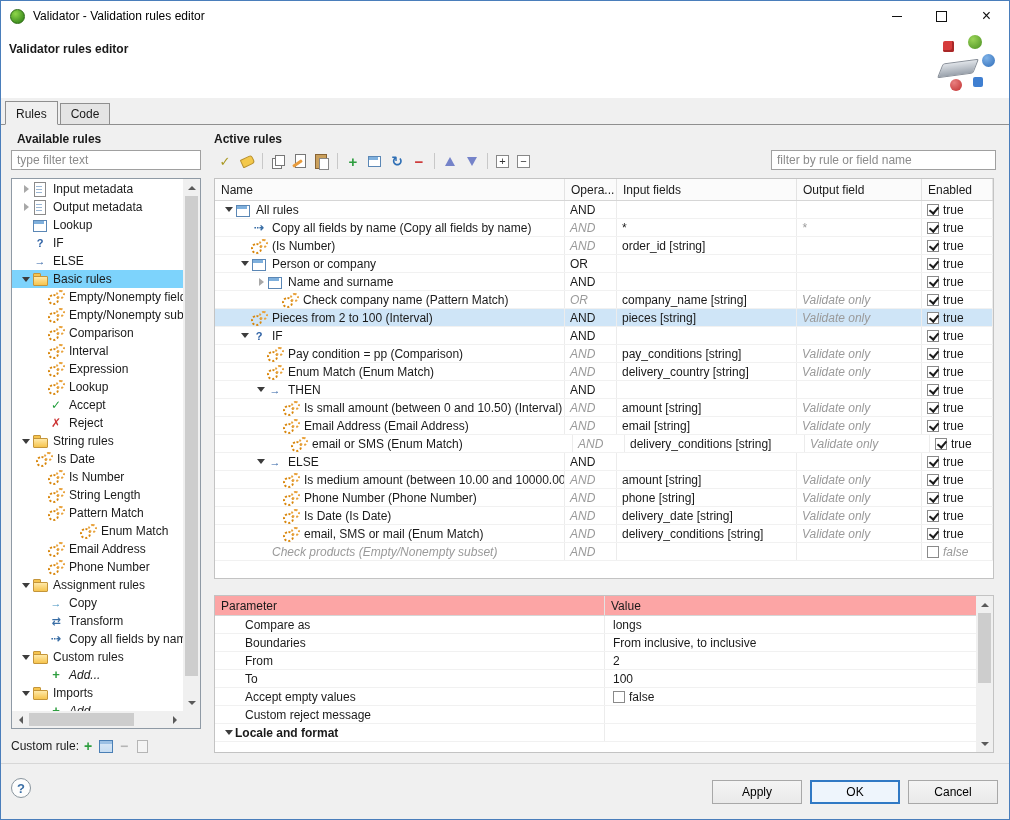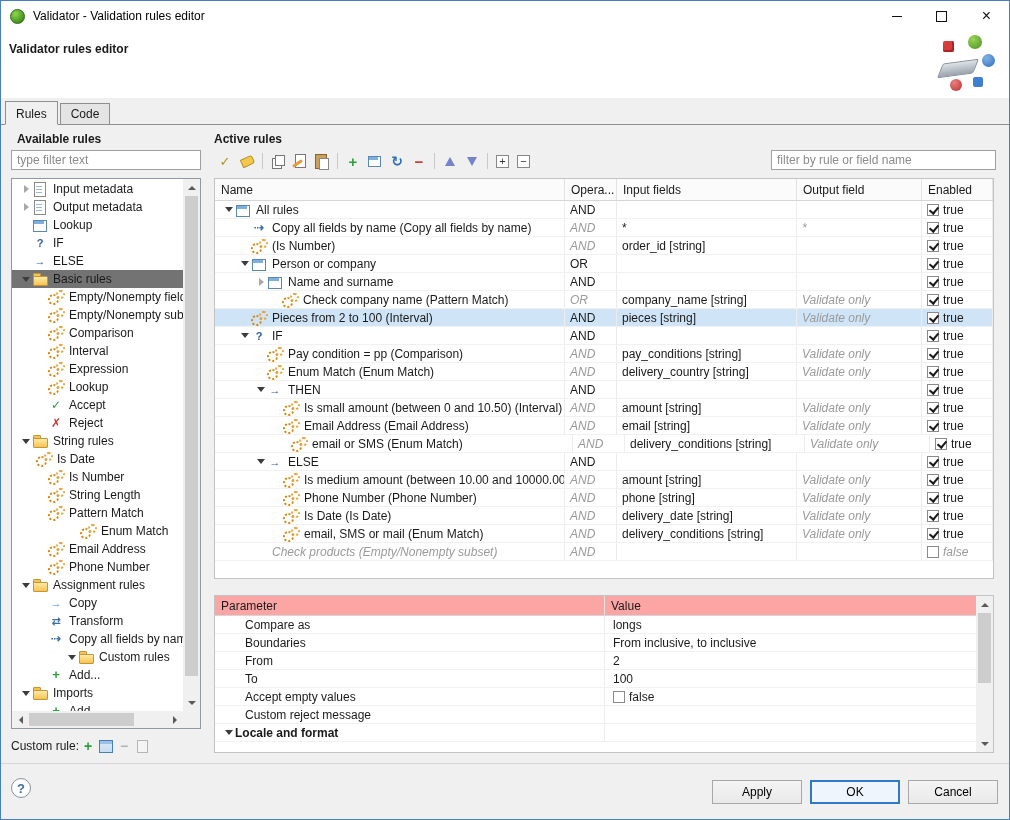--- a/index.html
+++ b/index.html
@@ -36,23 +36,23 @@
   .tab.sel { background:#f0f0f0; padding-top:5px; margin-bottom:-1px; border-bottom:1px solid #f0f0f0; }
 
   .sec-label { position:absolute; font-weight:bold; }
   .filter { position:absolute; height:20px; border:1px solid #a0a0a0; background:#fff; padding:0 5px; font:12px "Liberation Sans","DejaVu Sans",sans-serif; }
   .filter::placeholder { color:#8b8b8b; font-style:normal; }
 
   
   .tree { position:absolute; left:10px; top:177px; width:190px; height:551px; background:#fff; border:1px solid #8f9aa5; }
   .tree-body { position:absolute; left:0; top:0; right:17px; bottom:17px; overflow:hidden; padding-top:1px; }
   .trow { display:flex; align-items:center; height:18px; white-space:nowrap; overflow:hidden; cursor:default; }
-  .trow.sel { background:#737373; }
+  .trow.sel { background:#7dd3fc; }
   .lbl { padding-left:2px; }
-  .it { }
+  .it { font-style:italic; }
 
   
   .arrow { display:inline-flex; width:12px; flex:0 0 12px; justify-content:center; align-items:center; }
   .a-exp::before { content:""; width:0; height:0; border-left:4px solid transparent; border-right:4px solid transparent; border-top:5px solid #3c3c3c; }
   .a-col::before { content:""; width:0; height:0; border-top:4px solid transparent; border-bottom:4px solid transparent; border-left:5px solid #a8a8a8; }
 
   
   .ic { position:relative; display:inline-block; width:16px; height:16px; flex:0 0 16px; margin-right:3px; text-align:center; line-height:16px; font-weight:bold; font-size:11px; }
   .ic-folder::before { content:""; position:absolute; left:1px; top:2px; width:6px; height:4px; background:#f6c44e; border:1px solid #c4953a; border-radius:1px 1px 0 0; }
   .ic-folder::after { content:""; position:absolute; left:1px; top:5px; width:13px; height:8px; background:linear-gradient(#ffe9a8,#f6c44e); border:1px solid #c4953a; border-radius:1px; }
@@ -311,21 +311,21 @@
         <div class="trow" style="padding-left: 24px;">
           <span class="arrow a-none"></span>
           <span class="ic ic-transform">⇄</span>
           <span class="lbl">Transform</span>
         </div>
         <div class="trow" style="padding-left: 24px;">
           <span class="arrow a-none"></span>
           <span class="ic ic-copy-fields">⇢</span>
           <span class="lbl">Copy all fields by name</span>
         </div>
-        <div class="trow" style="padding-left: 20px; margin-left: 34px;">
+        <div class="trow" style="padding-left: 8px;">
           <span class="arrow a-exp"></span>
           <span class="ic ic-folder"></span>
           <span class="lbl">Custom rules</span>
         </div>
         <div class="trow" style="padding-left: 24px;">
           <span class="arrow a-none"></span>
           <span class="ic ic-add">+</span>
           <span class="lbl it">Add...</span>
         </div>
         <div class="trow" style="padding-left: 8px;">

